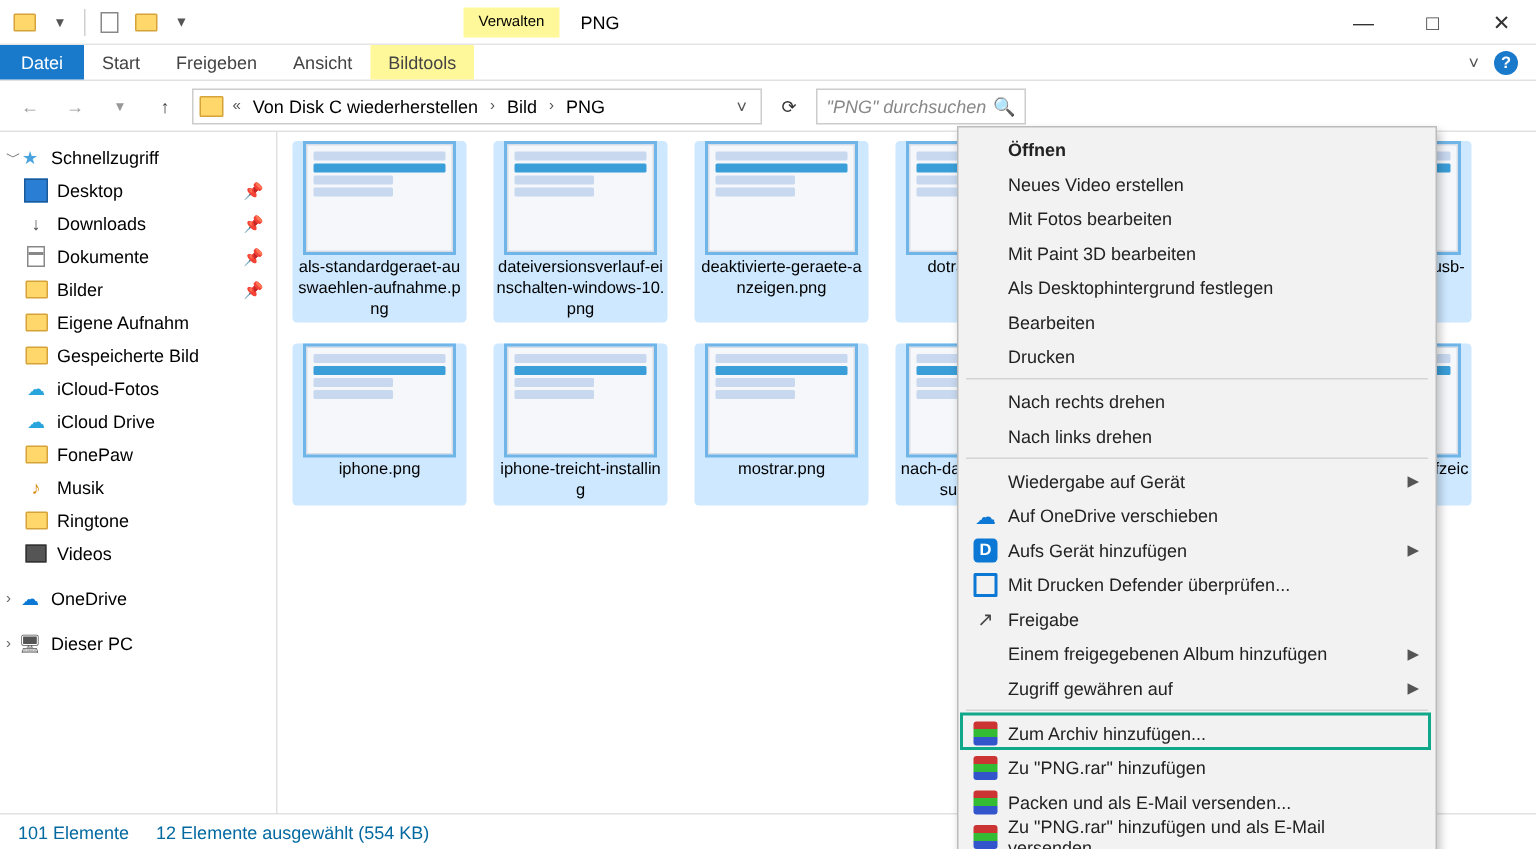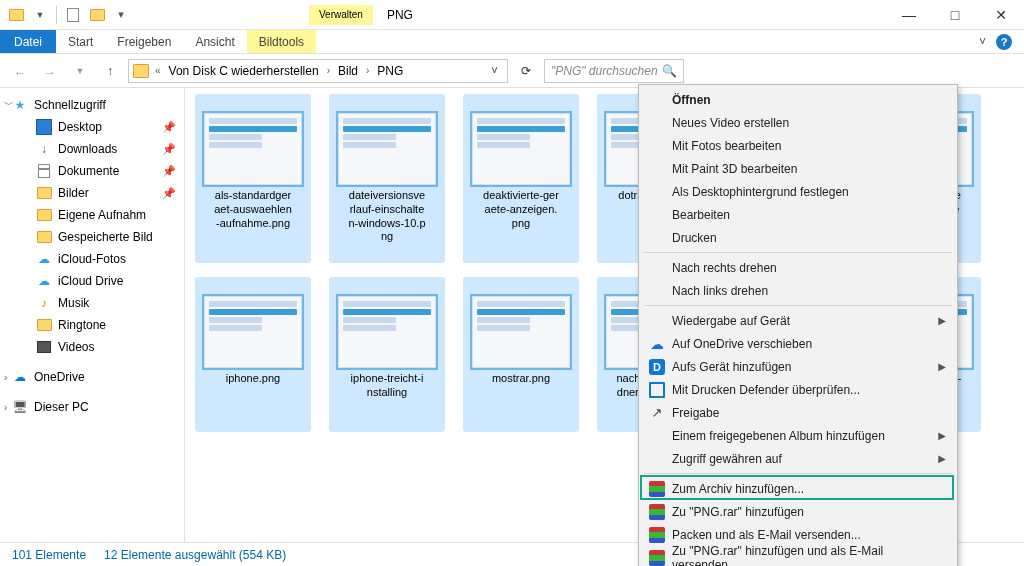--- a/index.html
+++ b/index.html
@@ -34,21 +34,21 @@
 .breadbar .seg { padding: 0 2px; }
 .breadbar .dd { margin-left: auto; color: #555; padding: 0 5px; }
 .refresh { width: 24px; height: 24px; display:flex; align-items:center; justify-content:center; color:#333; }
 .search { flex: 0 0 140px; height: 24px; border: 1px solid #ccc; display: flex; align-items: center; padding: 0 6px; color: #888; }
 .search span:first-child { flex: 1; font-style: italic; }
 
 
 .main { display: flex; height: calc(566px - 30px - 24px - 34px - 24px); }
 .sidebar { width: 185px; border-right: 1px solid #e1e1e1; padding-top: 6px; overflow: hidden; }
 .side-group { margin-bottom: 8px; }
-.side-item { height: 22px; display: flex; align-items: center; padding-left: 36px; gap: 6px; position: relative; }
+.side-item { height: 22px; display: flex; align-items: center; padding-left: 16px; gap: 6px; position: relative; }
 .side-item.top { padding-left: 12px; font-weight: normal; }
 .side-item .exp { position: absolute; left: 4px; font-size: 10px; color: #666; }
 .side-item .pin { margin-left: auto; margin-right: 8px; color: #888; font-size: 11px; }
 .side-item .ficon { width: 16px; height: 16px; display:inline-flex; align-items:center; justify-content:center; }
 .quickstar { color: #4aa3df; }
 .foldermini { width: 15px; height: 12px; background: #ffd76a; border: 1px solid #d6a33a; border-radius: 1px; }
 .desktop-ic { width: 14px; height: 10px; background: #2a7fd4; border: 1px solid #1a5a9a; }
 .download-ic { color: #555; font-weight: bold; }
 .doc-ic { width: 12px; height: 14px; background: #fff; border: 1px solid #888; }
 .doc-ic::before { content:""; display:block; height:2px; border-top:2px solid #888; margin-top: 3px; }
@@ -60,21 +60,21 @@
 
 
 .filepane { flex: 1; overflow: auto; padding: 6px 10px; }
 .filegrid { display: flex; flex-wrap: wrap; gap: 14px 18px; }
 .fileitem { width: 110px; display: flex; flex-direction: column; align-items: center; }
 .thumb { width: 98px; height: 72px; background: #f5f7fa; border: 1px solid #d8dee8; display: flex; flex-direction: column; padding: 4px; gap: 2px; }
 .thumb .bar { height: 6px; background: #c7d8ef; border-radius: 1px; }
 .thumb .bar.hl { background: #3a9ed8; }
 .thumb .bar.sm { width: 60%; }
 .fileitem.sel .thumb { outline: 2px solid #6fb5e7; outline-offset: 0; }
-.fileitem.sel { background: #cde8ff; border-radius: 3px; padding: 19px; width: 116px; }
+.fileitem.sel { background: #cde8ff; border-radius: 3px; padding: 2px; width: 116px; }
 .fname { font-size: 11px; text-align: center; line-height: 1.25; margin-top: 4px; word-break: break-all; max-height: 56px; overflow: hidden; }
 .fileitem.sel .fname { background: #cde8ff; }
 
 
 .status { height: 24px; border-top: 1px solid #e1e1e1; display: flex; align-items: center; padding: 0 12px; gap: 18px; color: #0369a1; font-size: 12px; }
 
 
 .ctx { position: absolute; left: 638px; top: 84px; width: 320px; background: #f2f2f2; border: 1px solid #bcbcbc; box-shadow: 2px 3px 6px rgba(0,0,0,.25); padding: 3px; }
 .ctx-item { height: 23px; display: flex; align-items: center; padding: 0 24px 0 30px; position: relative; font-size: 12px; color: #222; }
 .ctx-item.bold { font-weight: 600; }
@@ -199,20 +199,27 @@
 
      </div>
           <div class="side-item">
        <span class="ficon icloud-ic">☁</span>
        <span>iCloud-Fotos</span>
 
      </div>
           <div class="side-item">
        <span class="ficon icloud-ic">☁</span>
        <span>iCloud Drive</span>
+
+     </div>
+          <div class="side-item">
+       <span class="ficon">
+              <span class="foldermini"></span>
+            </span>
+       <span>FonePaw</span>
 
      </div>
           <div class="side-item">
        <span class="ficon music-ic">♪</span>
        <span>Musik</span>
 
      </div>
           <div class="side-item">
        <span class="ficon">
               <span class="foldermini"></span>

